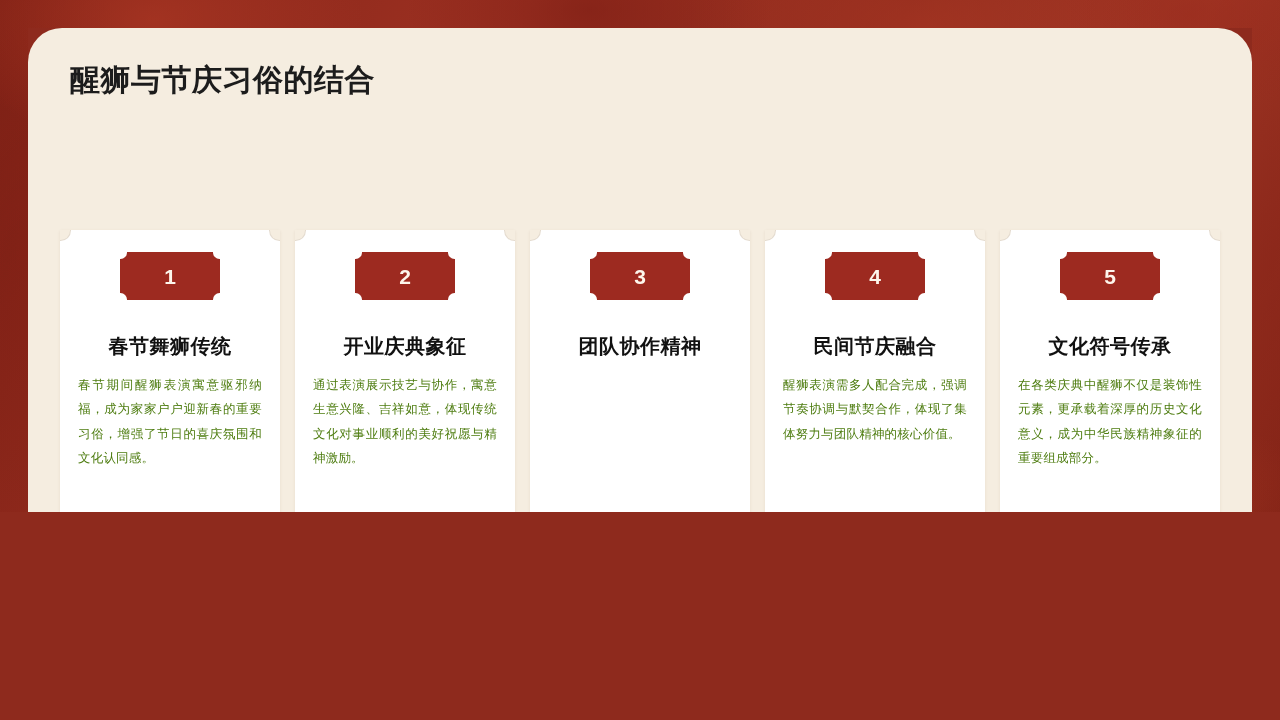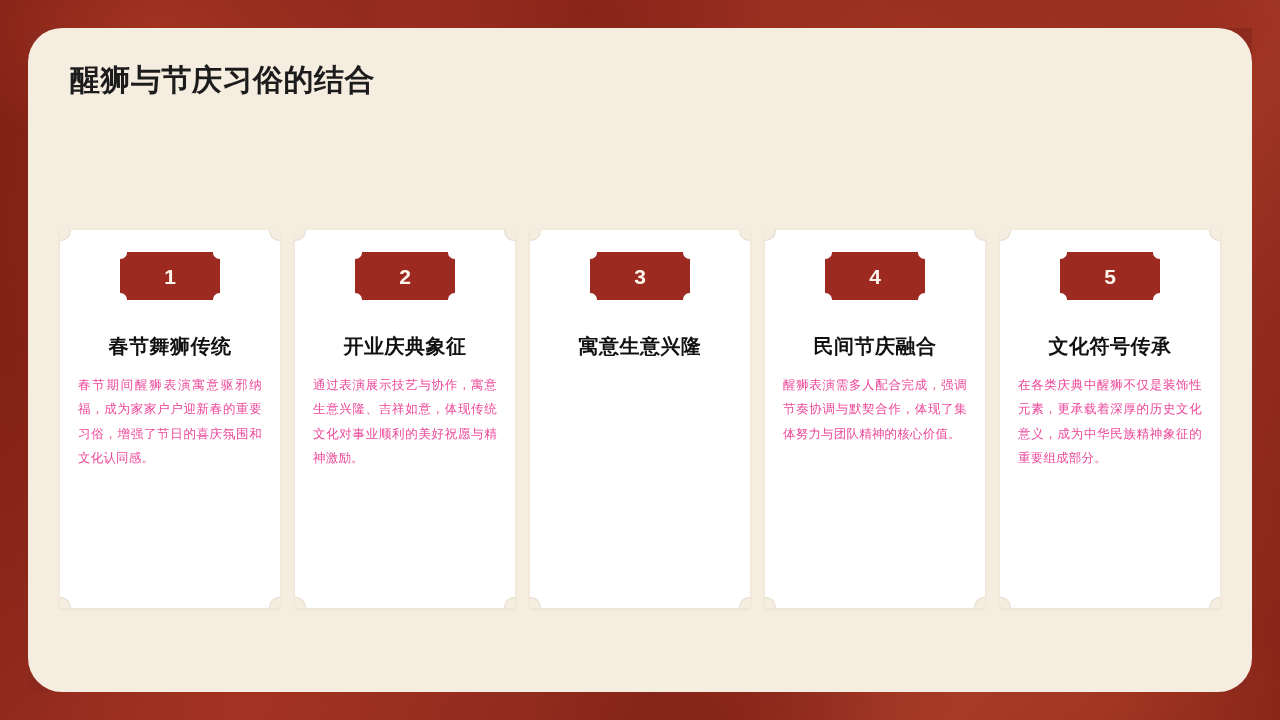--- a/index.html
+++ b/index.html
@@ -4,21 +4,21 @@
 <style>
   html,body{margin:0;padding:0;}
   body{
     width:1280px;height:720px;overflow:hidden;
     font-family:"Liberation Sans","DejaVu Sans",sans-serif;
     background:#8e2a1d;
   }
 
   
   #stage{
-    position:relative;width:1280px;height:720px;overflow:hidden;
+    position:relative;width:1280px;height:512px;overflow:hidden;
     background-color:#8e2a1d;
   }
   #stage .tex{
     position:absolute;inset:0;
     background-image:
       radial-gradient(ellipse 300px 180px at 12% 4%,  rgba(180,60,40,.55), rgba(180,60,40,0) 70%),
       radial-gradient(ellipse 260px 150px at 46% 2%,  rgba(120,28,20,.60), rgba(120,28,20,0) 70%),
       radial-gradient(ellipse 340px 200px at 72% 6%,  rgba(176,58,38,.50), rgba(176,58,38,0) 72%),
       radial-gradient(ellipse 240px 140px at 93% 3%,  rgba(150,40,28,.55), rgba(150,40,28,0) 70%),
       radial-gradient(ellipse 300px 120px at 20% 98%, rgba(166,52,34,.50), rgba(166,52,34,0) 72%),
@@ -99,21 +99,21 @@
   .badge .bn.br{right:0;bottom:0;} .badge .bn.br::after{right:-6px;bottom:-6px;}
   .badge-num{
     position:relative;z-index:3;color:#fdf6ec;font-size:21px;font-weight:bold;line-height:1;
   }
 
   .card-title{
     font-size:20px;font-weight:bold;color:#111111;text-align:center;
     line-height:1.25;letter-spacing:.5px;margin-bottom:14px;white-space:nowrap;
   }
   .card-body{
-    font-size:12.5px;color:#ec4899;line-height:1.95;text-align:justify;
+    font-size:12.5px;color:#4d7c0f;line-height:1.95;text-align:justify;
     text-align-last:left;width:100%;letter-spacing:.2px;
   }
 </style>
 </head>
 <body>
 
 <div id="stage">
   <div class="tex"></div>
 
   <div id="panel">
@@ -170,21 +170,21 @@
         <div class="ncorner bl"></div>
         <div class="ncorner br"></div>
         <div class="card-inner">
           <div class="badge">
             <span class="bn tl"></span>
             <span class="bn tr"></span>
             <span class="bn bl"></span>
             <span class="bn br"></span>
             <span class="badge-num">3</span>
           </div>
-          <div class="card-title">寓意生意兴隆</div>
+          <div class="card-title">团队协作精神</div>
         </div>
       </div>
 
       <div class="card">
         <div class="ncorner tl"></div>
         <div class="ncorner tr"></div>
         <div class="ncorner bl"></div>
         <div class="ncorner br"></div>
         <div class="card-inner">
           <div class="badge">

